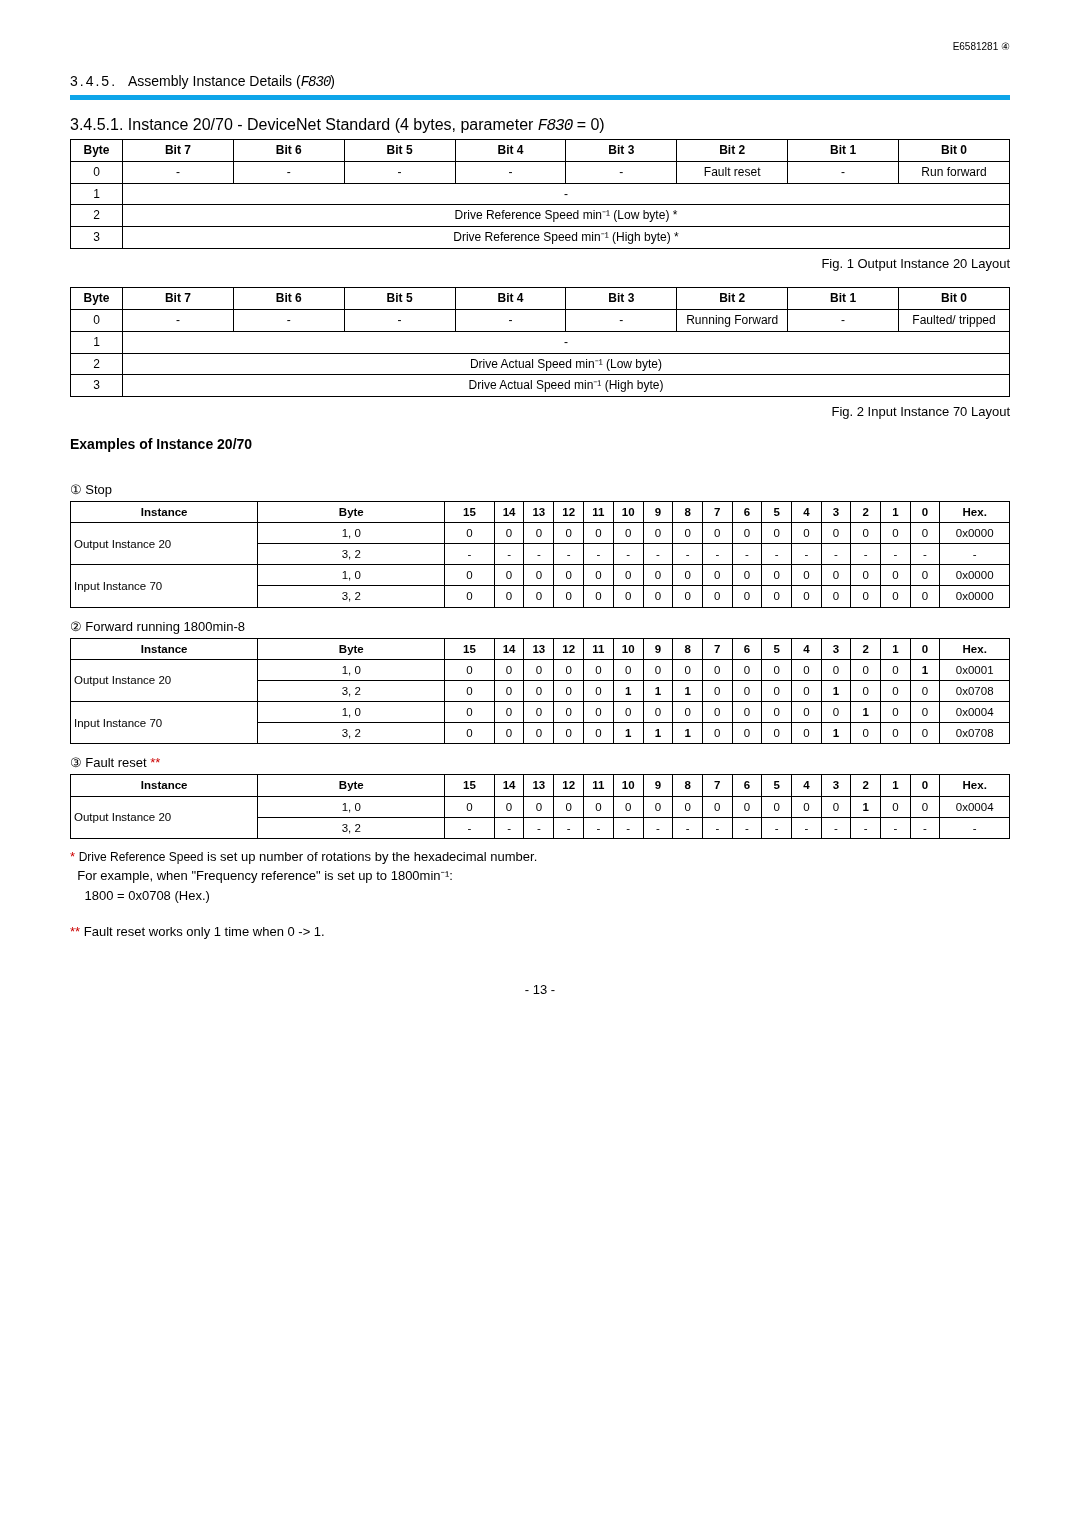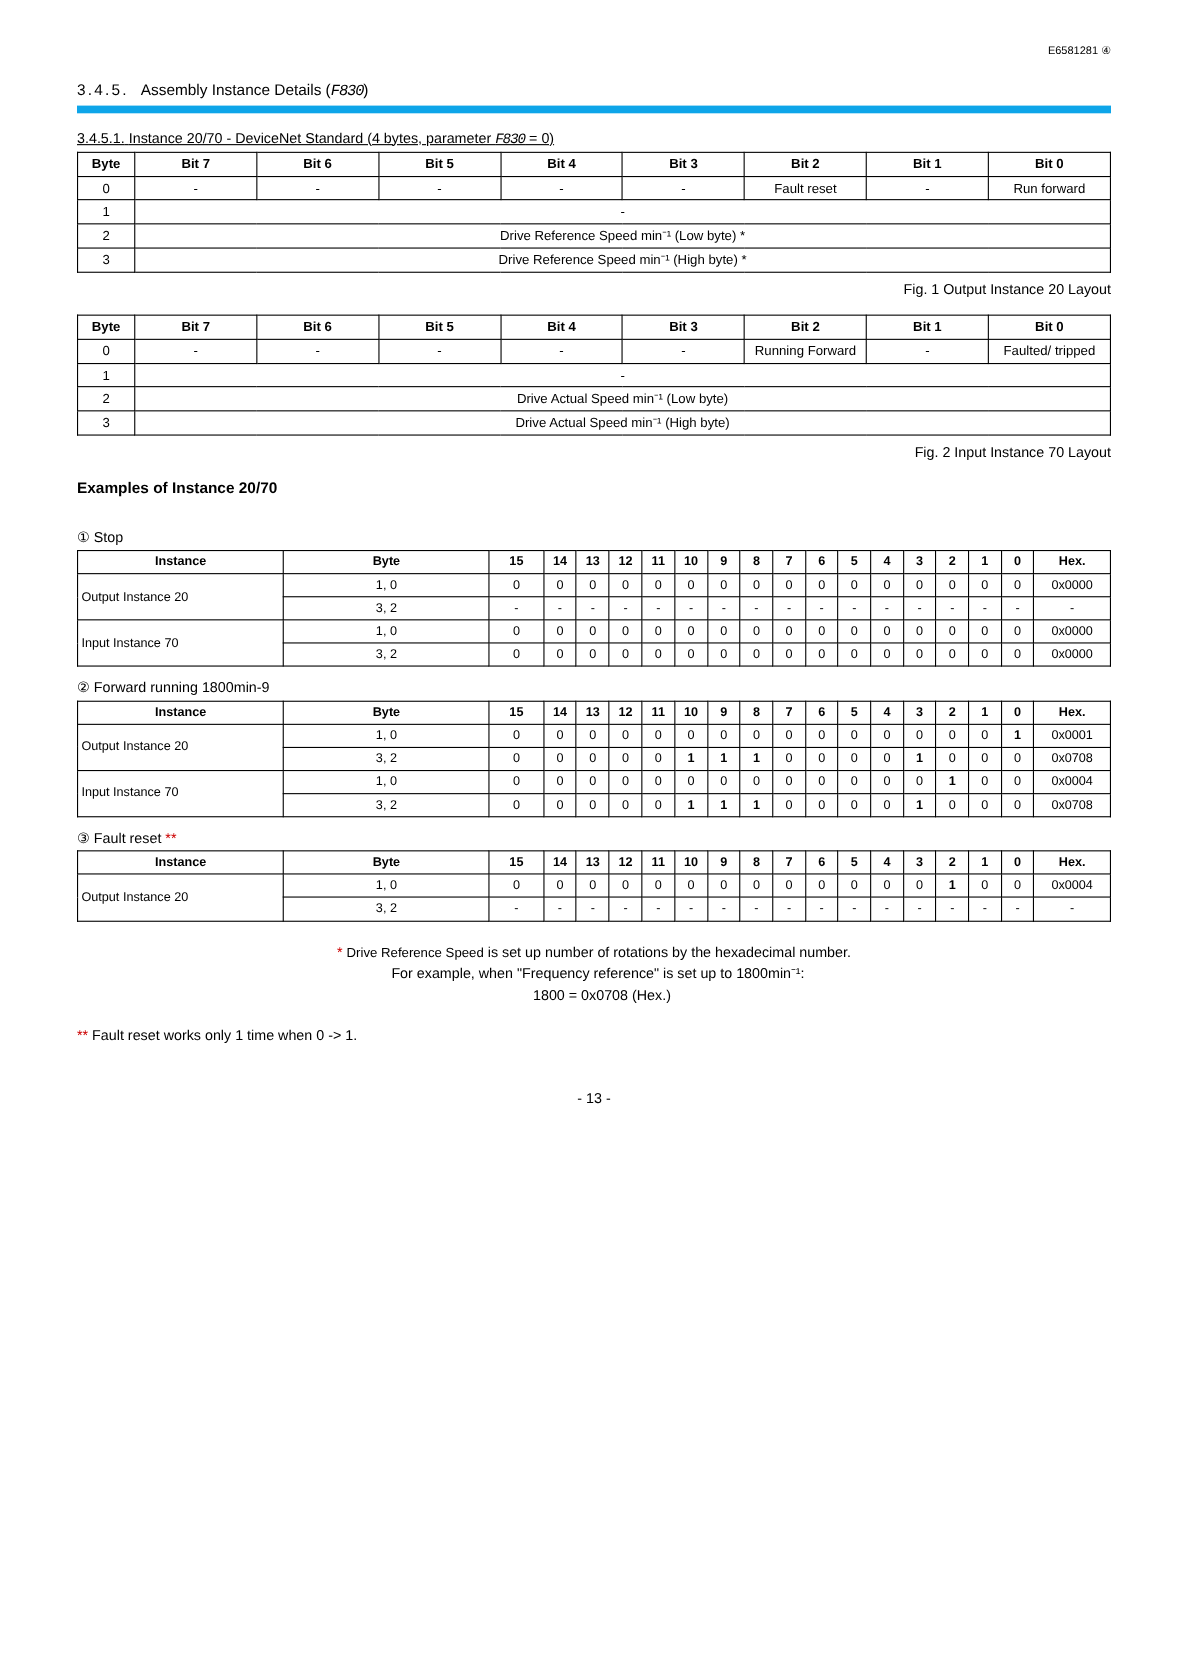--- a/index.html
+++ b/index.html
@@ -13,27 +13,26 @@
       line-height: 1.4;
     }
     .header-right {
       text-align: right;
       font-size: 10px;
       margin-bottom: 18px;
     }
     .section-title {
       font-size: 14px;
       padding-bottom: 2px;
-      border-bottom: 7px solid #0ea5e9;
+      border-bottom: 5px solid #0ea5e9;
       margin-bottom: 14px;
     }
     .section-title .sep { letter-spacing: 2px; }
     .sub-title {
-      font-size: 13px;
-      text-decoration: underline;
+      font-size: 16px;
       margin-bottom: 2px;
     }
     .italic { font-style: italic; }
 
     table { border-collapse: collapse; width: 100%; }
     th, td {
       border: 1px solid #000;
       padding: 2px 4px;
       font-size: 12px;
       text-align: center;
@@ -49,21 +48,21 @@
     .examples-title { font-weight: bold; margin: 12px 0 26px; font-size: 14px; }
     .example-label { margin: 10px 0 2px; font-size: 13px; }
 
     .bit-table th, .bit-table td { font-size: 11.5px; padding: 2px 3px; }
     .bit-table th:first-child, .bit-table td:first-child { width: 190px; text-align: center; }
     .bit-table td.instance-name { text-align: left; }
     .bit-table th:nth-child(2), .bit-table td:nth-child(2) { width: 50px; }
     .bit-table .bitcol { width: 30px; }
     .bit-table th:last-child, .bit-table td:last-child { width: 70px; }
 
-    .note { margin-top: 18px; font-size: 13px; line-height: 1.5; text-align: center; }
+    .note { margin-top: 8px; font-size: 13px; line-height: 1.5; }
     .note .red { color: #cc0000; }
     .note2 { margin-top: 18px; font-size: 13px; }
     .footer { text-align: center; margin-top: 40px; font-size: 13px; }
 
     .seg { font-family: "Courier New", monospace; letter-spacing: -1px; }
   </style>
 </head>
 <body>
 
 <div class="header-right">
@@ -275,21 +274,21 @@
         <td class="bitcol">0</td>
         <td class="bitcol">0</td>
         <td class="bitcol">0</td>
         <td>0x0000</td>
       </tr>
     </tbody>
 </table>
 
 <div class="example-label">
   <span>②</span>
-  <span>Forward running 1800min-9</span>
+  <span>Forward running 1800min-8</span>
 </div>
 <table class="bit-table">
   <thead>
       <tr id="ex2h">
         <th>Instance</th>
         <th>Byte</th>
         <th class="bitcol">15</th>
         <th class="bitcol">14</th>
         <th class="bitcol">13</th>
         <th class="bitcol">12</th>

